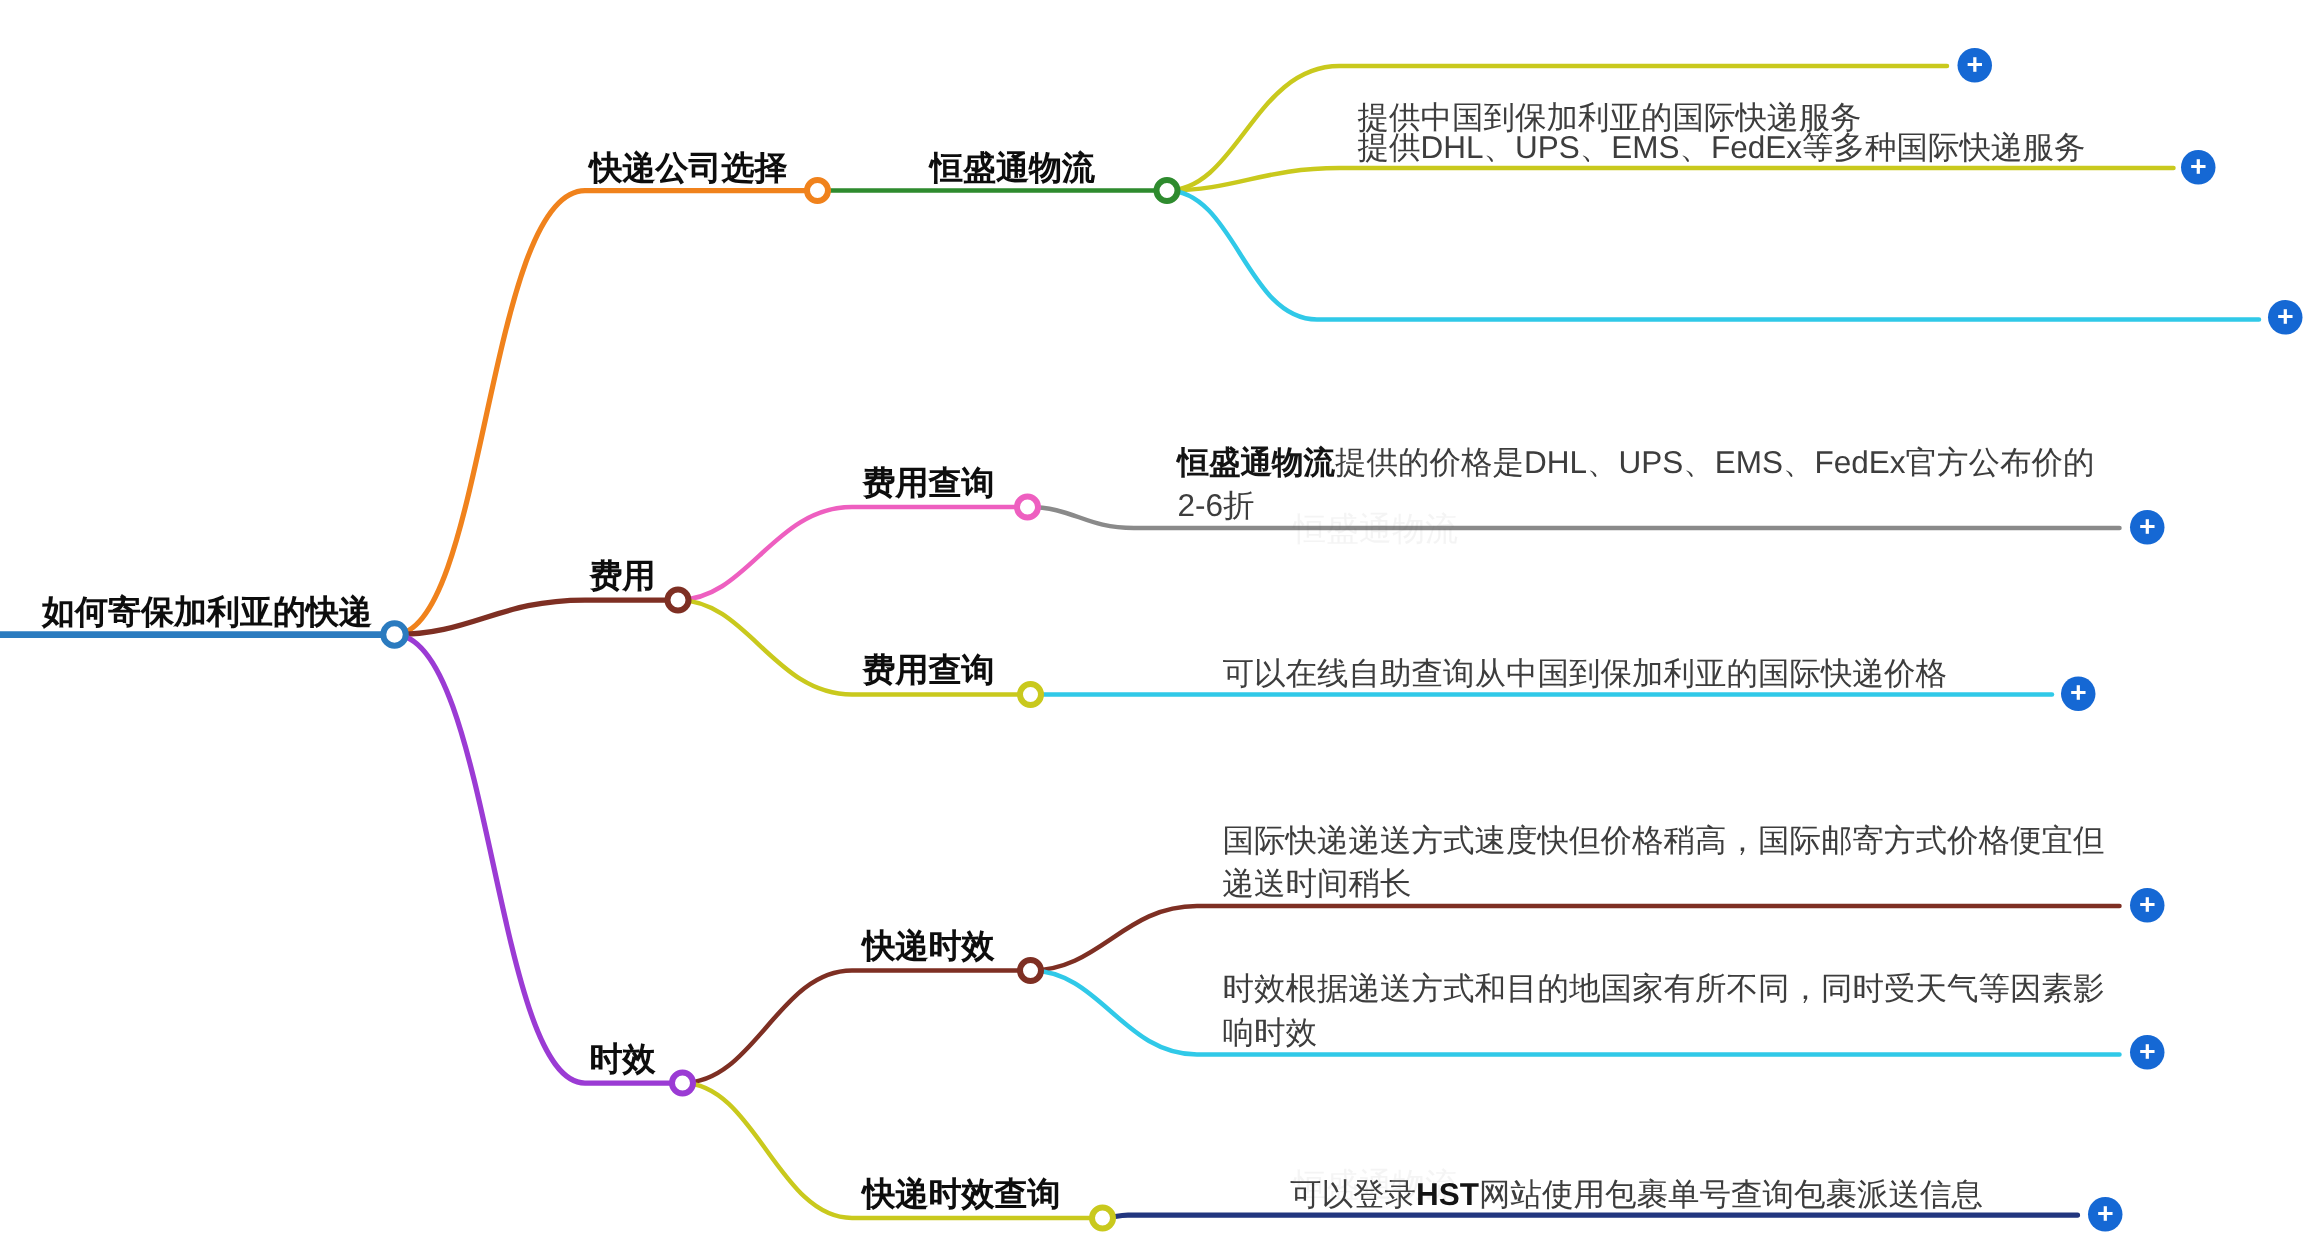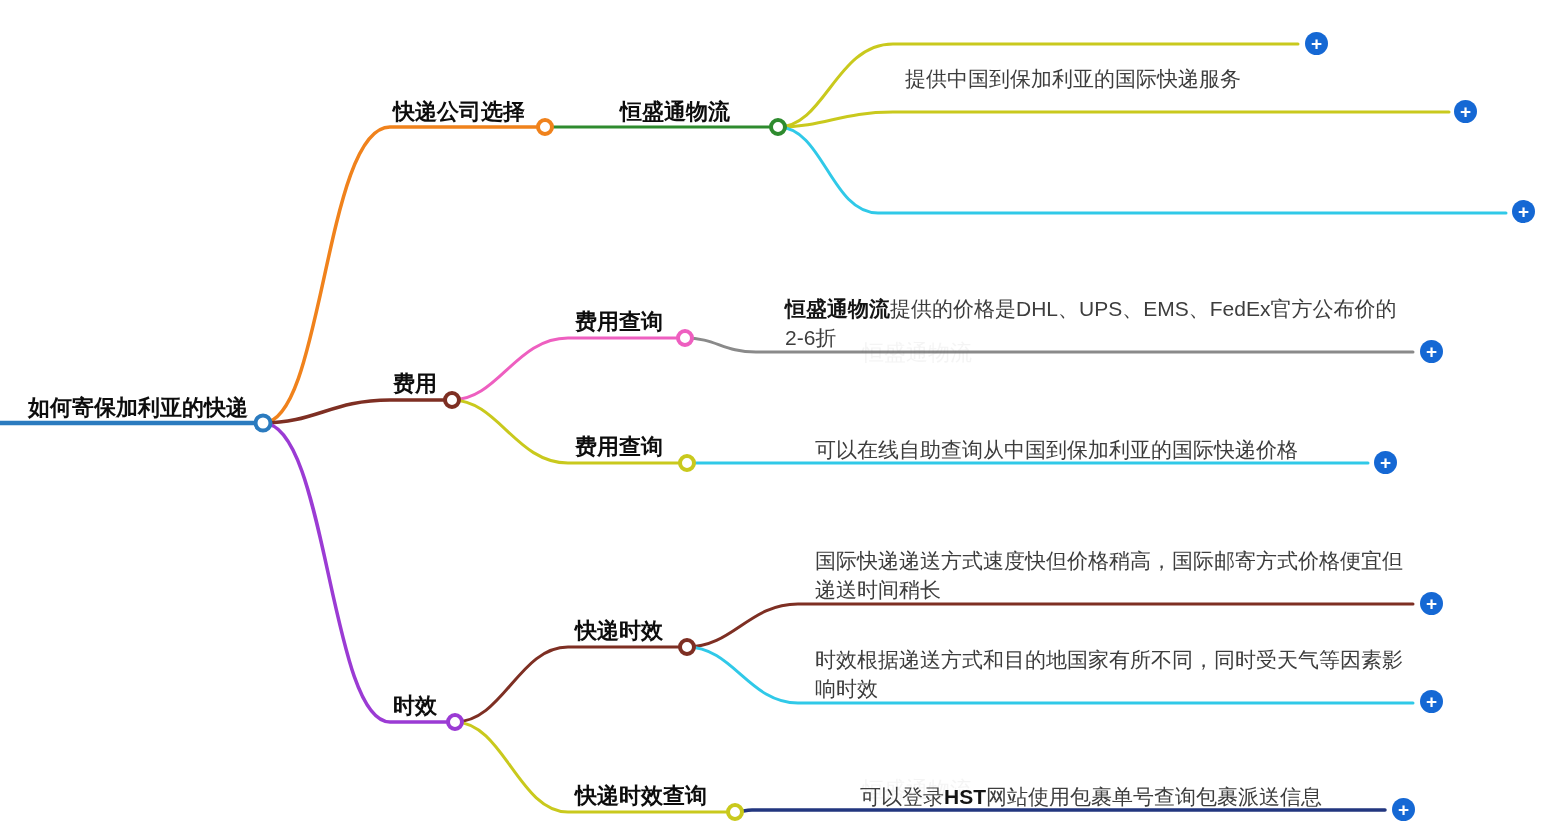--- a/index.html
+++ b/index.html
@@ -84,20 +84,21 @@
   <div class="node-label" style="left:393px; top:99px;">快递公司选择</div>
   <div class="node-label" style="left:620px; top:99px;">恒盛通物流</div>
   <div class="node-label" style="left:393px; top:371px;">费用</div>
   <div class="node-label" style="left:575px; top:309px;">费用查询</div>
   <div class="node-label" style="left:575px; top:434px;">费用查询</div>
   <div class="node-label" style="left:393px; top:693px;">时效</div>
   <div class="node-label" style="left:575px; top:618px;">快递时效</div>
   <div class="node-label" style="left:575px; top:783px;">快递时效查询</div>
 
   <div class="leaf-text" style="left:905px; top:16px; white-space:nowrap;margin-top:48px;">提供中国到保加利亚的国际快递服务</div>
+  <div class="leaf-text" style="left:905px; top:84px; white-space:nowrap;">提供DHL、UPS、EMS、FedEx等多种国际快递服务</div>
 
   <div class="leaf-text" style="left:785px; top:294px; width:618px;"><b>恒盛通物流</b><span>提供的价格是DHL、UPS、EMS、FedEx官方公布价的2-6折</span></div>
 
   <div class="leaf-text" style="left:815px; top:546px; width:600px;">国际快递递送方式速度快但价格稍高，国际邮寄方式价格便宜但递送时间稍长</div>
 
   <div class="leaf-text" style="left:815px; top:435px; white-space:nowrap;">可以在线自助查询从中国到保加利亚的国际快递价格</div>
   <div class="leaf-text" style="left:815px; top:645px; width:600px;">时效根据递送方式和目的地国家有所不同，同时受天气等因素影响时效</div>
 
   <div class="leaf-text" style="left:860px; top:782px; white-space:nowrap;"><span>可以登录</span><b>HST</b><span>网站使用包裹单号查询包裹派送信息</span></div>
 

